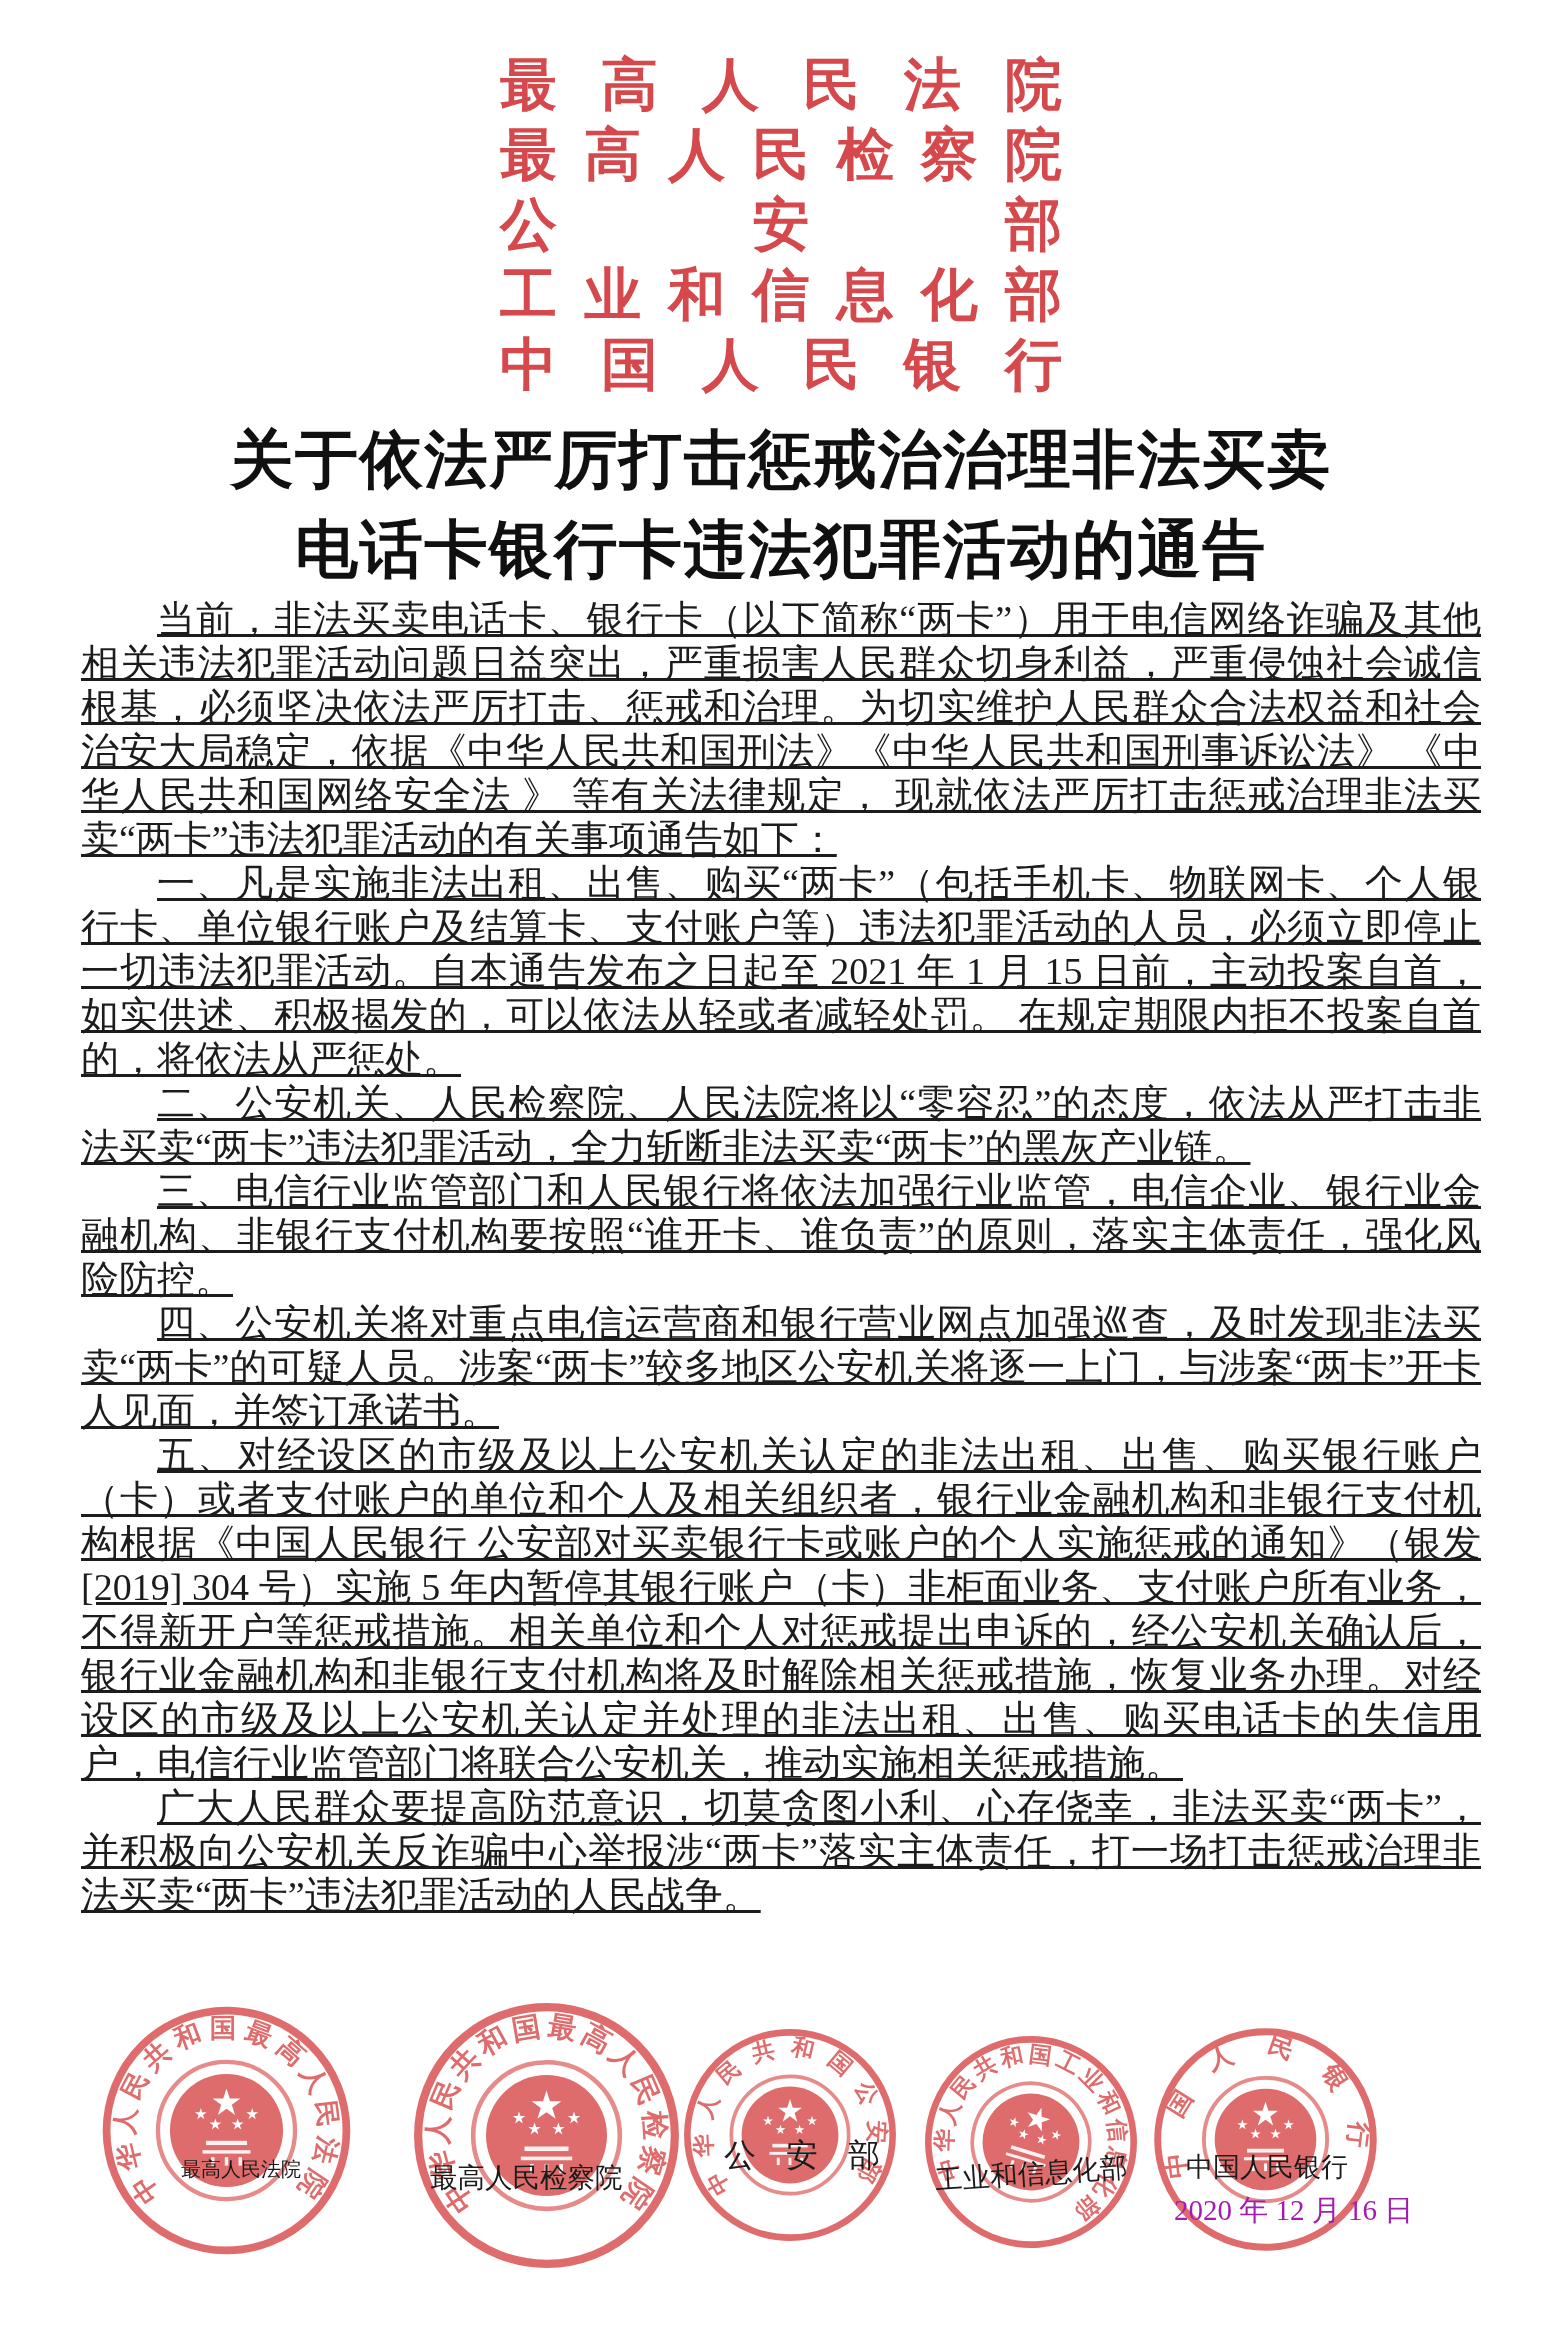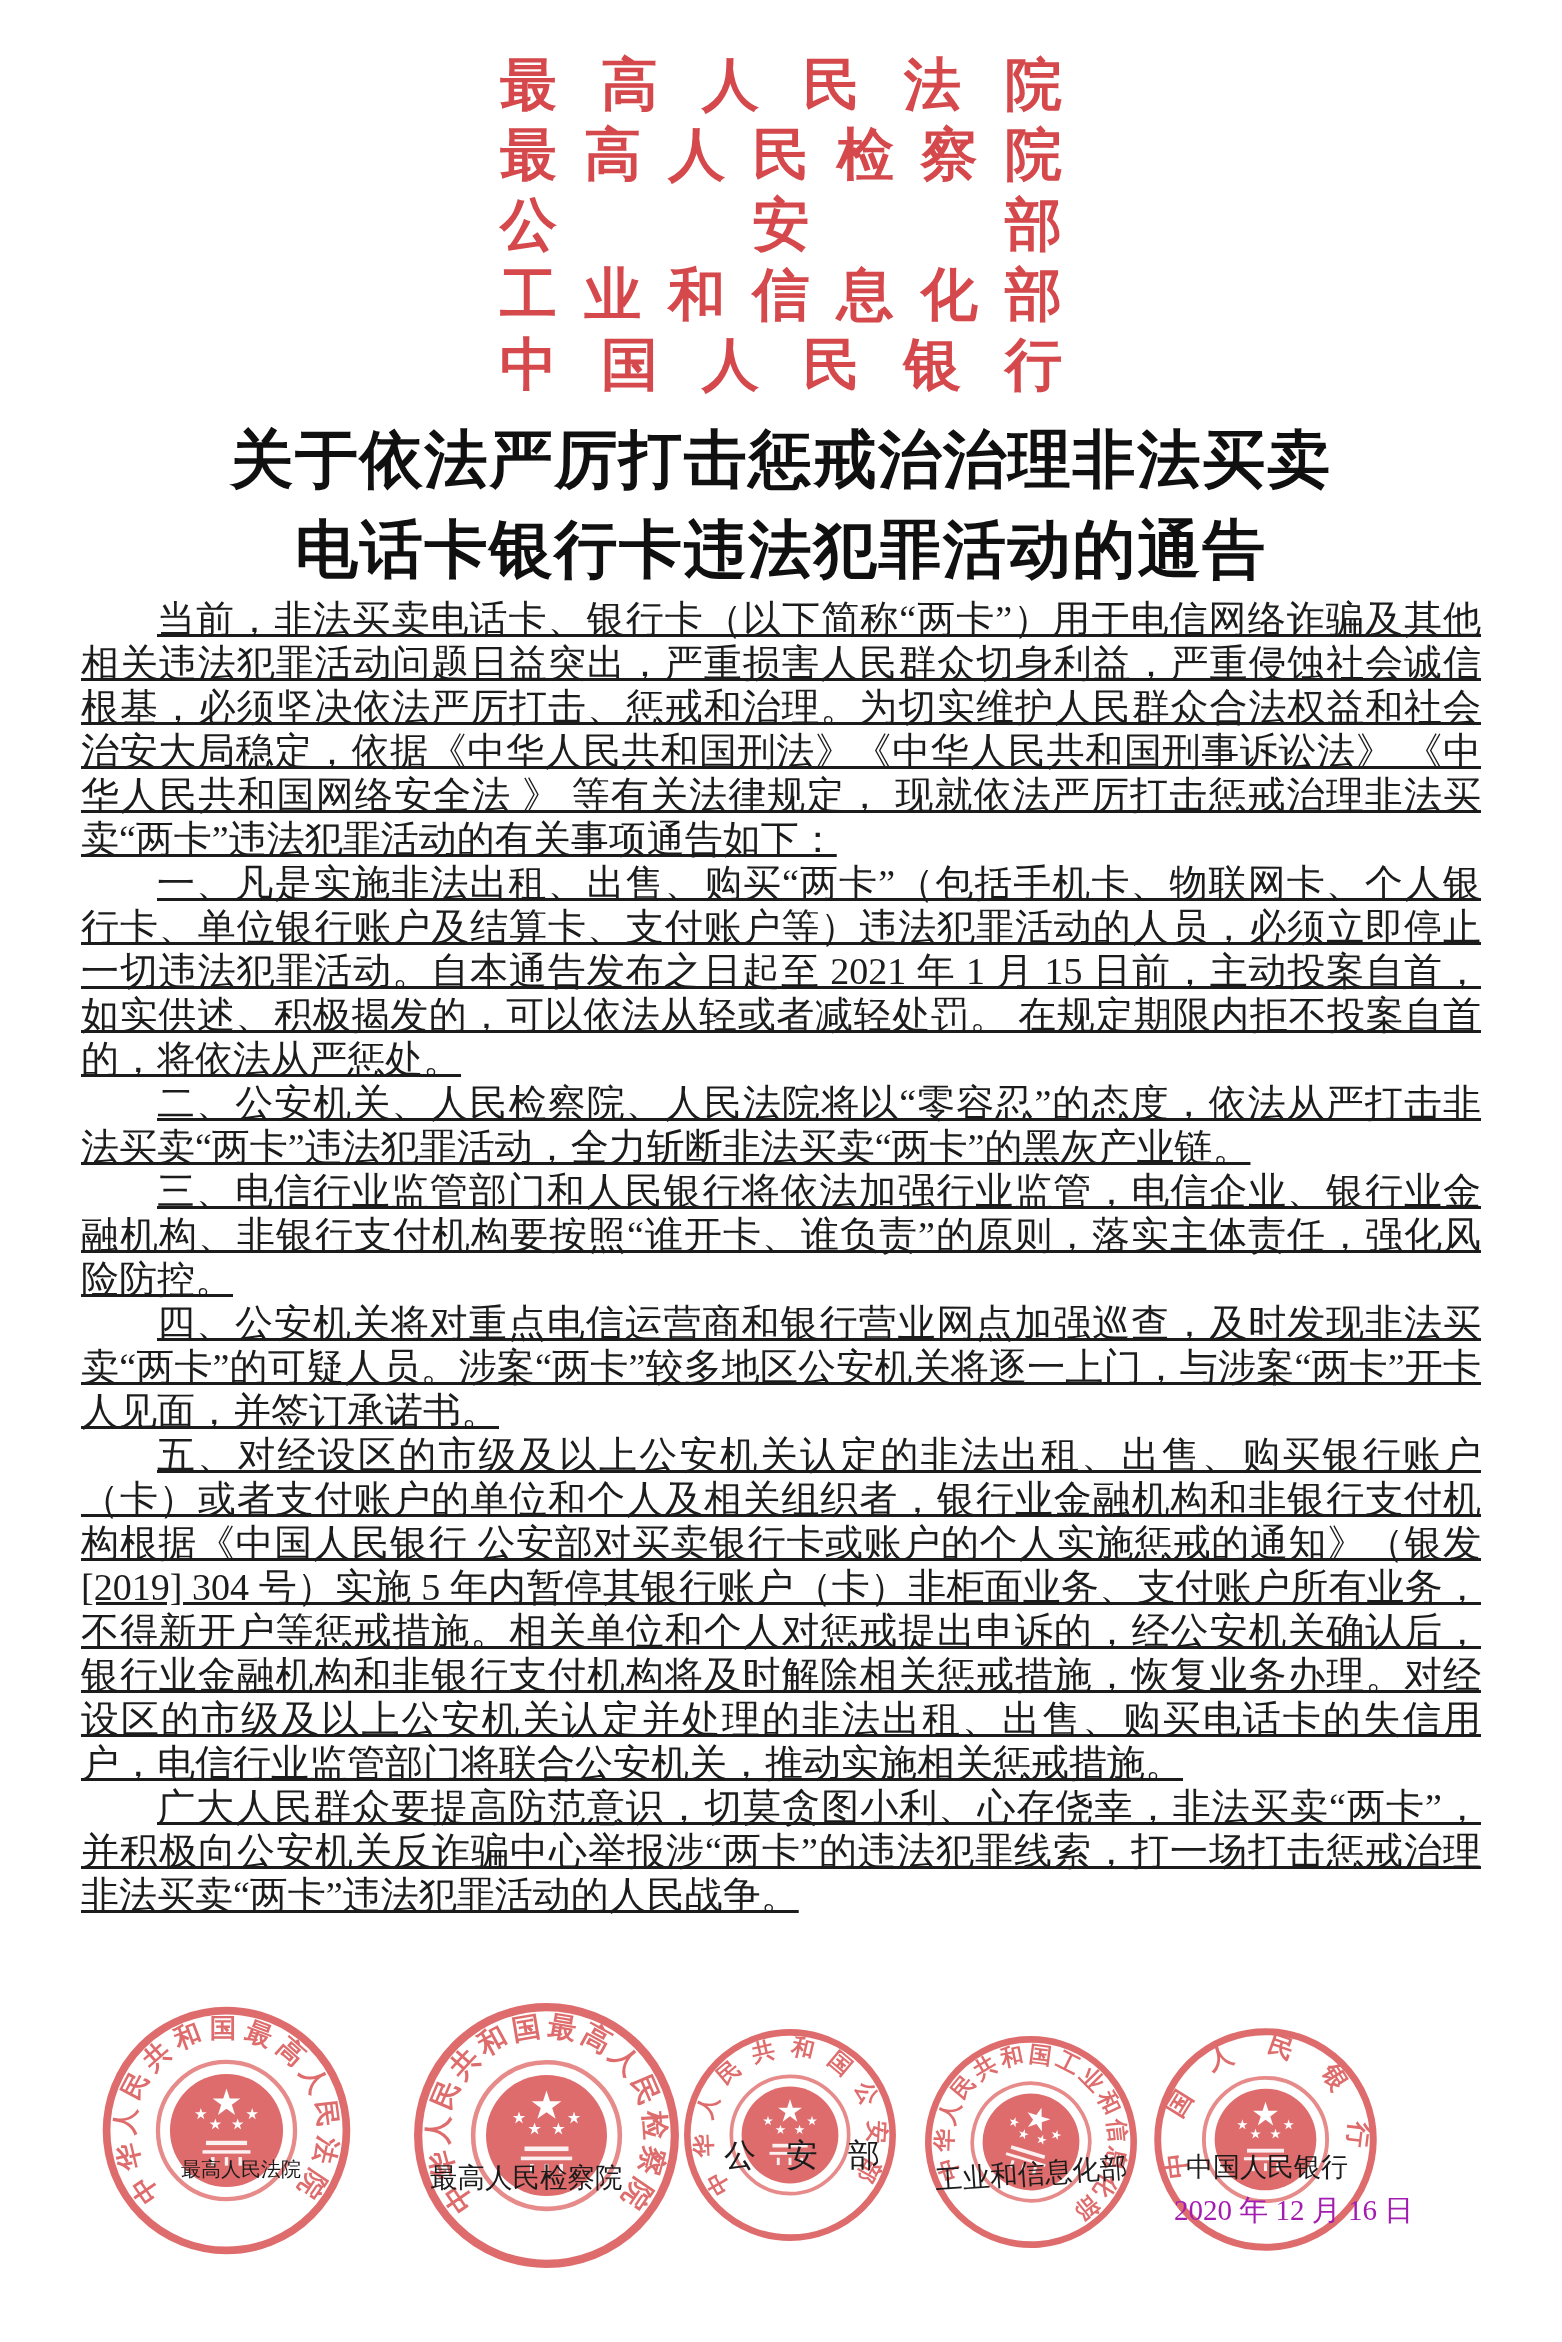--- a/index.html
+++ b/index.html
@@ -132,21 +132,21 @@
     <div class="title-line">电话卡银行卡违法犯罪活动的通告</div>
   </div>
 
   <div class="doc-body">
     <p>当前，非法买卖电话卡、银行卡（以下简称“两卡”）用于电信网络诈骗及其他相关违法犯罪活动问题日益突出，严重损害人民群众切身利益，严重侵蚀社会诚信根基，必须坚决依法严厉打击、惩戒和治理。为切实维护人民群众合法权益和社会治安大局稳定，依据《中华人民共和国刑法》《中华人民共和国刑事诉讼法》 《中华人民共和国网络安全法 》 等有关法律规定， 现就依法严厉打击惩戒治理非法买卖“两卡”违法犯罪活动的有关事项通告如下：</p>
     <p>一、凡是实施非法出租、出售、购买“两卡”（包括手机卡、物联网卡、个人银行卡、单位银行账户及结算卡、支付账户等）违法犯罪活动的人员，必须立即停止一切违法犯罪活动。自本通告发布之日起至 2021 年 1 月 15 日前，主动投案自首，如实供述、积极揭发的，可以依法从轻或者减轻处罚。 在规定期限内拒不投案自首的，将依法从严惩处。</p>
     <p>二、公安机关、人民检察院、人民法院将以“零容忍”的态度，依法从严打击非法买卖“两卡”违法犯罪活动，全力斩断非法买卖“两卡”的黑灰产业链。</p>
     <p>三、电信行业监管部门和人民银行将依法加强行业监管，电信企业、银行业金融机构、非银行支付机构要按照“谁开卡、谁负责”的原则，落实主体责任，强化风险防控。</p>
     <p>四、公安机关将对重点电信运营商和银行营业网点加强巡查，及时发现非法买卖“两卡”的可疑人员。涉案“两卡”较多地区公安机关将逐一上门，与涉案“两卡”开卡人见面，并签订承诺书。</p>
     <p>五、对经设区的市级及以上公安机关认定的非法出租、出售、购买银行账户（卡）或者支付账户的单位和个人及相关组织者，银行业金融机构和非银行支付机构根据《中国人民银行 公安部对买卖银行卡或账户的个人实施惩戒的通知》（银发[2019] 304 号）实施 5 年内暂停其银行账户（卡）非柜面业务、支付账户所有业务，不得新开户等惩戒措施。相关单位和个人对惩戒提出申诉的，经公安机关确认后，银行业金融机构和非银行支付机构将及时解除相关惩戒措施，恢复业务办理。对经设区的市级及以上公安机关认定并处理的非法出租、出售、购买电话卡的失信用户，电信行业监管部门将联合公安机关，推动实施相关惩戒措施。</p>
-    <p>广大人民群众要提高防范意识，切莫贪图小利、心存侥幸，非法买卖“两卡”，并积极向公安机关反诈骗中心举报涉“两卡”的违法犯罪线索，打一场打击惩戒治理非法买卖“两卡”违法犯罪活动的人民战争。</p>
+    <p>广大人民群众要提高防范意识，切莫贪图小利、心存侥幸，非法买卖“两卡”，并积极向公安机关反诈骗中心举报涉“两卡”落实主体责任，打一场打击惩戒治理非法买卖“两卡”违法犯罪活动的人民战争。</p>
   </div>
 
   <div class="seal seal1">
     <svg viewBox="0 0 300 300">
       <defs>
           <path id="ring1" d="M 74 226 A 108 108 0 1 1 226 226"></path>
         </defs>
       <circle class="seal-outline" cx="150" cy="150" r="140"></circle>
       <g>
         <circle class="emblem-ring" cx="150" cy="150" r="80"></circle>

